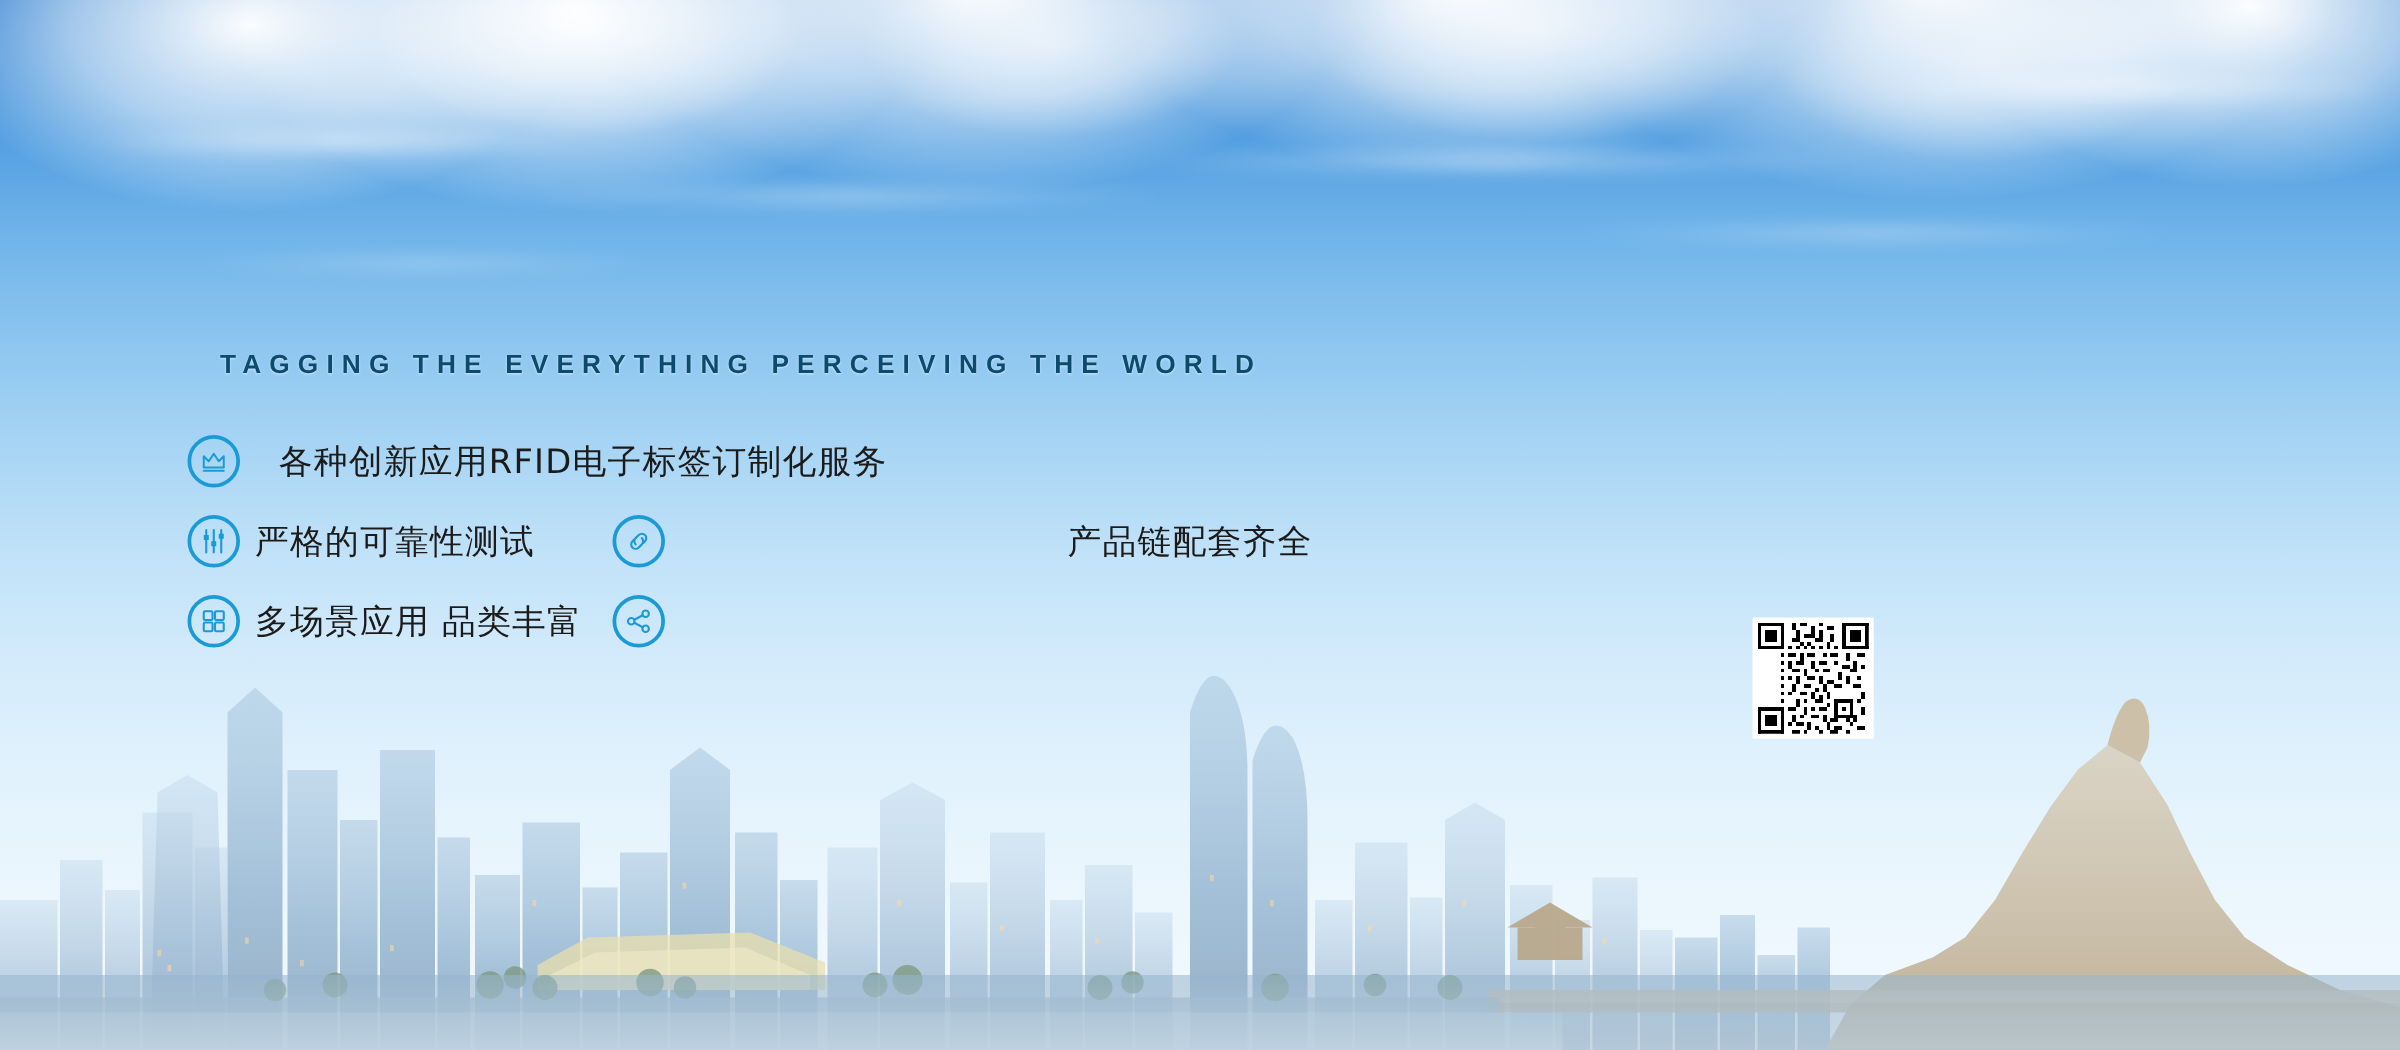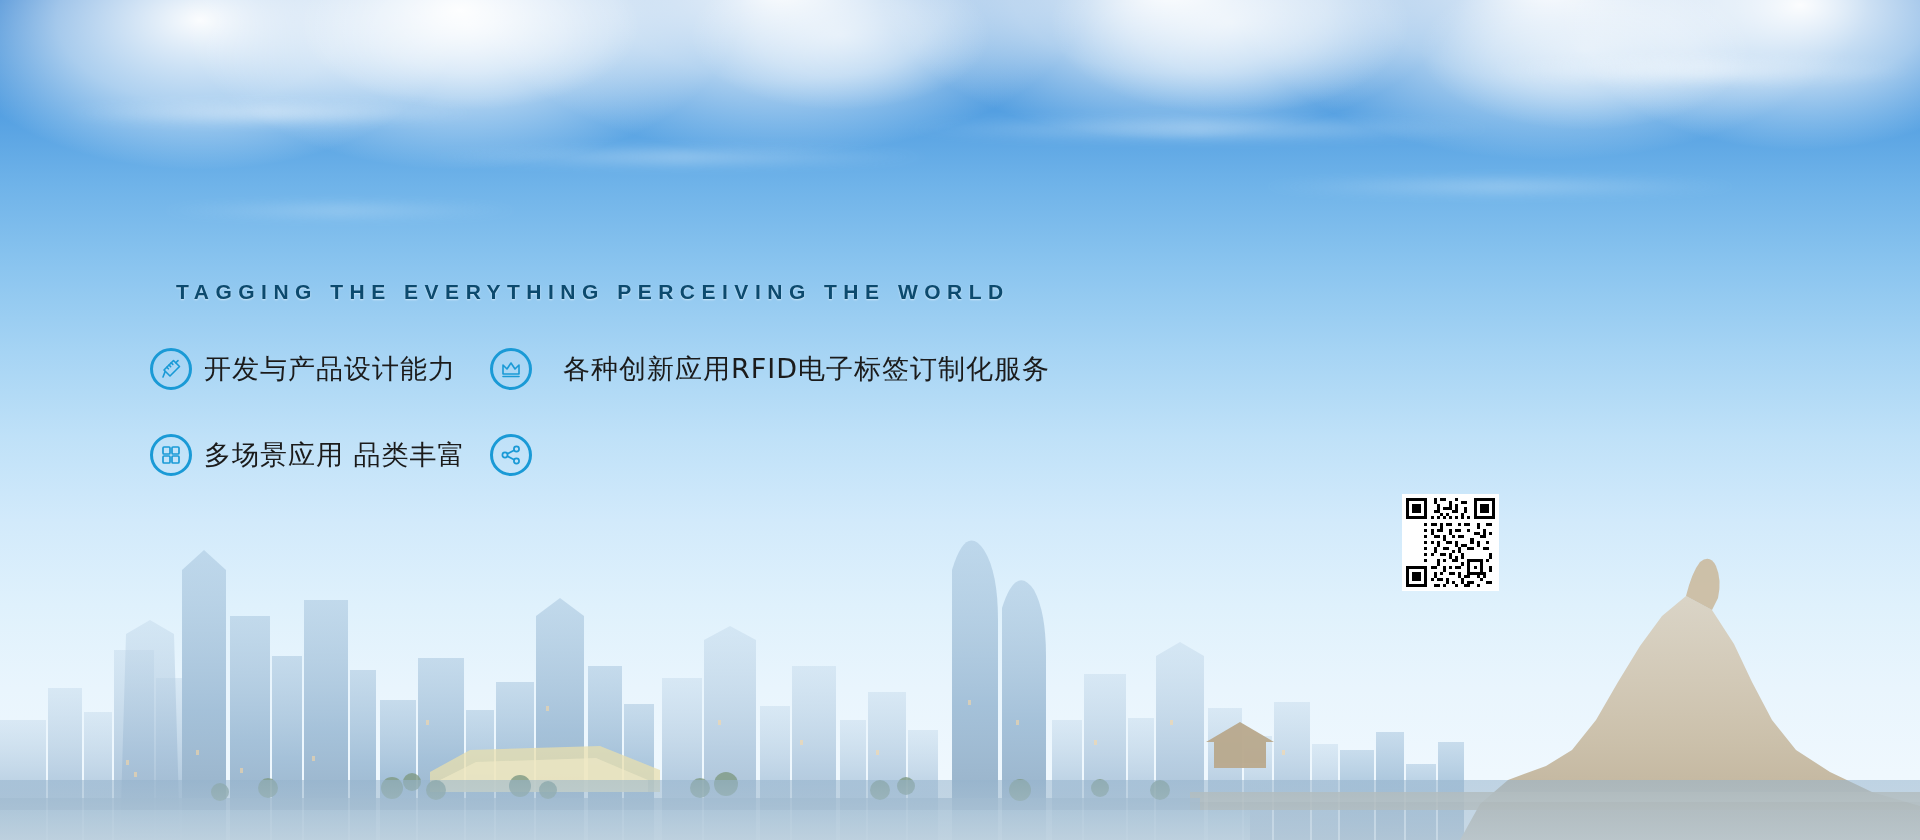--- a/index.html
+++ b/index.html
@@ -270,45 +270,52 @@
     </svg>
     <div class="ground"></div>
   </div>
 
 
   <div class="tagline">TAGGING THE EVERYTHING PERCEIVING THE WORLD</div>
 
   <div class="features">
 
     <div class="frow" style="margin-top:60px;">
-      <div class="fcell left">
-        <span class="ficon">
-          <svg width="24" height="24" viewBox="0 0 24 24" fill="none" stroke="#1a9ad6" stroke-width="1.6" stroke-linecap="round" stroke-linejoin="round">
-            <path d="M14.5 3.5l6 6-9.5 9.5-6-6z"></path>
-            <path d="M4 20l2.2-5.6"></path>
-            <path d="M12.2 5.8l1.6 1.6"></path>
-            <path d="M10 8l1.6 1.6"></path>
-            <path d="M7.8 10.2l1.6 1.6"></path>
-            <path d="M16.8 5.8L19 3.6"></path>
-          </svg>
-        </span>
-        <span class="flabel">开发与产品设计能力</span>
-      </div>
       <div class="fcell right">
         <span class="ficon">
           <svg width="24" height="24" viewBox="0 0 24 24" fill="none" stroke="#1a9ad6" stroke-width="1.6" stroke-linecap="round" stroke-linejoin="round">
             <path d="M4 17V8l4 4 4-6 4 6 4-4v9z"></path>
             <path d="M4 19.5h16"></path>
           </svg>
         </span>
         <span class="flabel">各种创新应用RFID电子标签订制化服务</span>
       </div>
     </div>
 
     <div class="frow" style="margin-top:22px;">
+      <div class="fcell left">
+        <span class="ficon">
+          <svg width="24" height="24" viewBox="0 0 24 24" fill="none" stroke="#1a9ad6" stroke-width="1.7" stroke-linecap="round">
+            <path d="M6 3v18M12 3v18M18 3v18"></path>
+            <rect x="4" y="7" width="4" height="4" fill="#1a9ad6" stroke="none"></rect>
+            <rect x="10" y="12" width="4" height="4" fill="#1a9ad6" stroke="none"></rect>
+            <rect x="16" y="6" width="4" height="4" fill="#1a9ad6" stroke="none"></rect>
+          </svg>
+        </span>
+        <span class="flabel">严格的可靠性测试</span>
+      </div>
+      <div class="fcell right">
+        <span class="ficon">
+          <svg width="24" height="24" viewBox="0 0 24 24" fill="none" stroke="#1a9ad6" stroke-width="1.7" stroke-linecap="round" stroke-linejoin="round">
+            <path d="M9.5 14.5a3.5 3.5 0 010-5l2.5-2.5a3.5 3.5 0 015 5l-1.3 1.3"></path>
+            <path d="M14.5 9.5a3.5 3.5 0 010 5L12 17a3.5 3.5 0 01-5-5l1.3-1.3"></path>
+          </svg>
+        </span>
+        <span class="flabel">产品链配套齐全</span>
+      </div>
     </div>
 
     <div class="frow" style="margin-top:22px;">
       <div class="fcell left">
         <span class="ficon">
           <svg width="24" height="24" viewBox="0 0 24 24" fill="none" stroke="#1a9ad6" stroke-width="1.7" stroke-linejoin="round">
             <rect x="4" y="4" width="7" height="7" rx="1"></rect>
             <rect x="13" y="4" width="7" height="7" rx="1"></rect>
             <rect x="4" y="13" width="7" height="7" rx="1"></rect>
             <rect x="13" y="13" width="7" height="7" rx="1"></rect>

